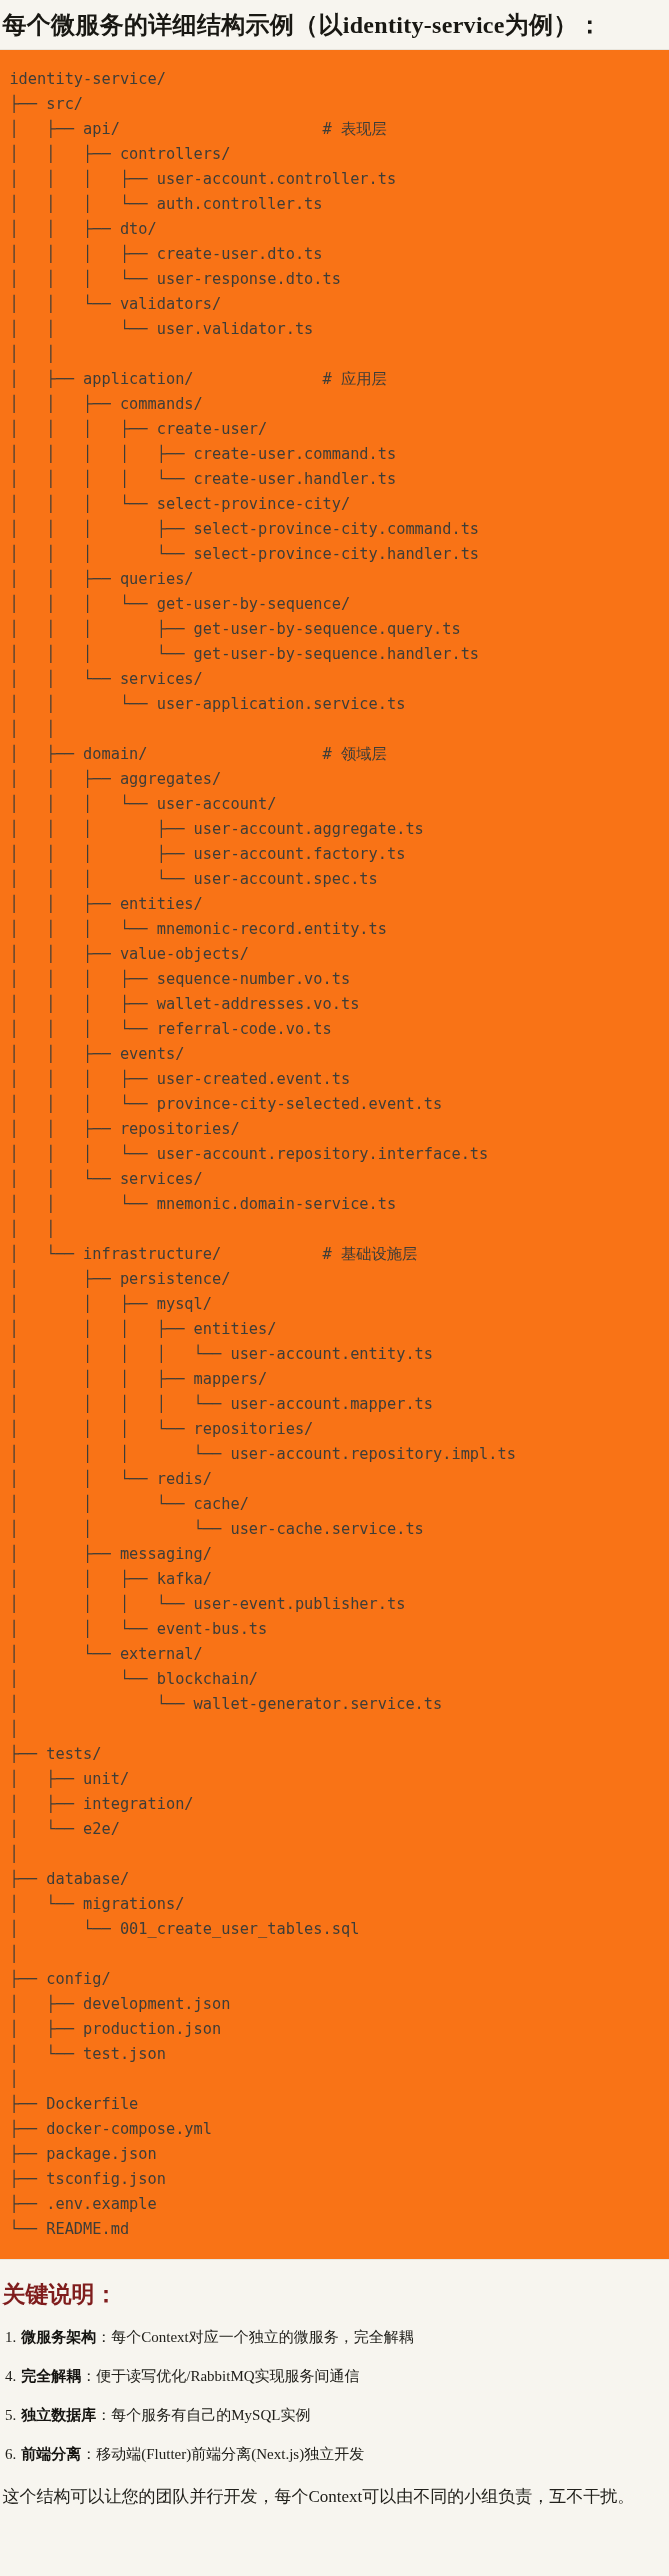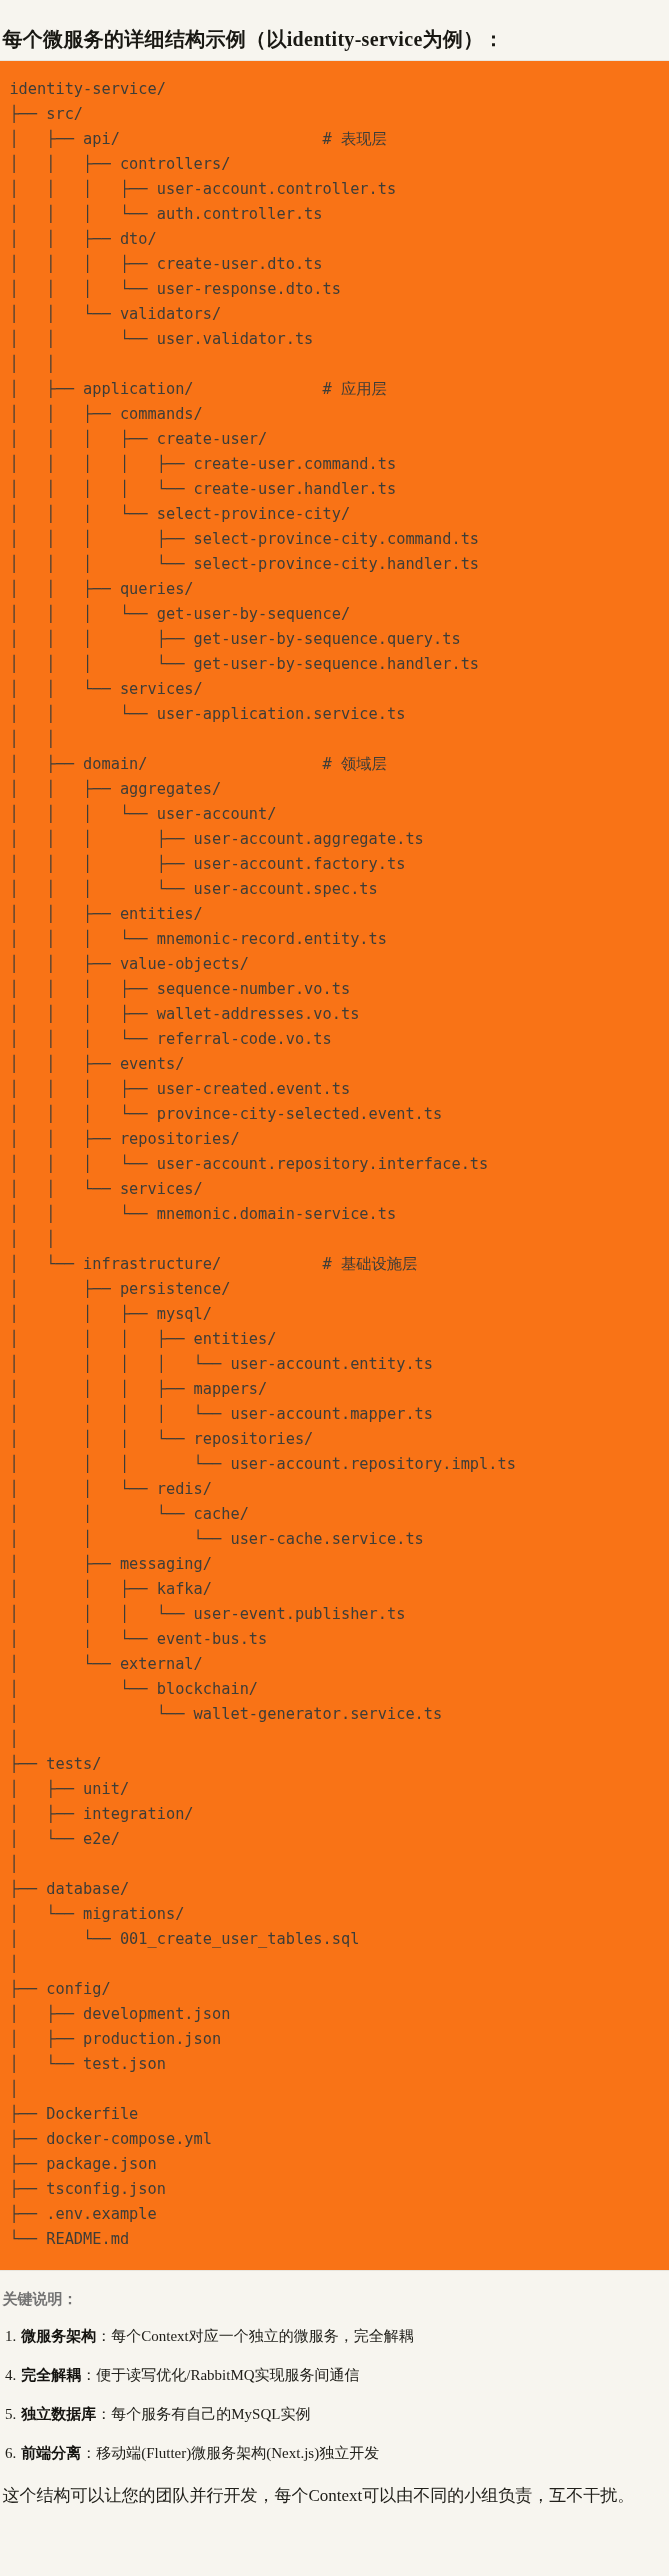--- a/index.html
+++ b/index.html
@@ -8,50 +8,49 @@
     min-height: 2576px;
     background: #f7f5ef;
     color: #1d1c18;
     font-family: "Liberation Serif", serif;
     box-sizing: border-box;
     overflow-x: hidden;
   }
   .doc { width: 669px; }
 
   .page-title {
-    font-size: 20px;
+    font-size: 24px;
     font-weight: 700;
     color: #191813;
     padding: 10px 5px 8.1px 2.5px;
     letter-spacing: 0.3px;
     line-height: 1.3;
-    margin-top: 16px;
   }
 
   .code-block {
     background: #f97316;
     border-top: 1.3px solid #e9e6de;
     border-bottom: 1.3px solid #e9e6de;
     padding: 16.3px 6.3px 17.5px 9.4px;
   }
   .tree {
     margin: 0;
     font-family: "DejaVu Sans Mono", monospace;
     font-size: 15.3px;
     line-height: 25px;
     color: #3e3d38;
     white-space: pre;
     tab-size: 4;
   }
 
   .notes { padding: 0 5px 19px 2.5px; }
   .notes-heading {
-    font-size: 15px;
+    font-size: 23px;
     font-weight: 700;
-    color: #737373;
+    color: #7f1d1d;
     margin: 19px 0 15px 0;
   }
   .note-item {
     font-size: 15px;
     line-height: 24px;
     margin: 0 0 15px 2.5px;
     color: #21201b;
   }
   .note-num { margin-right: 5px; }
   .note-label { font-weight: 700; color: #141310; }
@@ -172,21 +171,21 @@
 
         <div class="note-item">
           <span class="note-num">4.</span><span class="note-label">完全解耦</span><span class="note-text">：便于读写优化/RabbitMQ实现服务间通信</span>
         </div>
 
         <div class="note-item">
           <span class="note-num">5.</span><span class="note-label">独立数据库</span><span class="note-text">：每个服务有自己的MySQL实例</span>
         </div>
 
         <div class="note-item">
-          <span class="note-num">6.</span><span class="note-label">前端分离</span><span class="note-text">：移动端(Flutter)微服务架构(Next.js)独立开发</span>
+          <span class="note-num">6.</span><span class="note-label">前端分离</span><span class="note-text">：移动端(Flutter)前端分离(Next.js)独立开发</span>
         </div>
       </div>
 
     <div class="closing-paragraph">这个结构可以让您的团队并行开发，每个Context可以由不同的小组负责，互不干扰。</div>
   </div>
 
 </div>
 
 
 </body></html>

